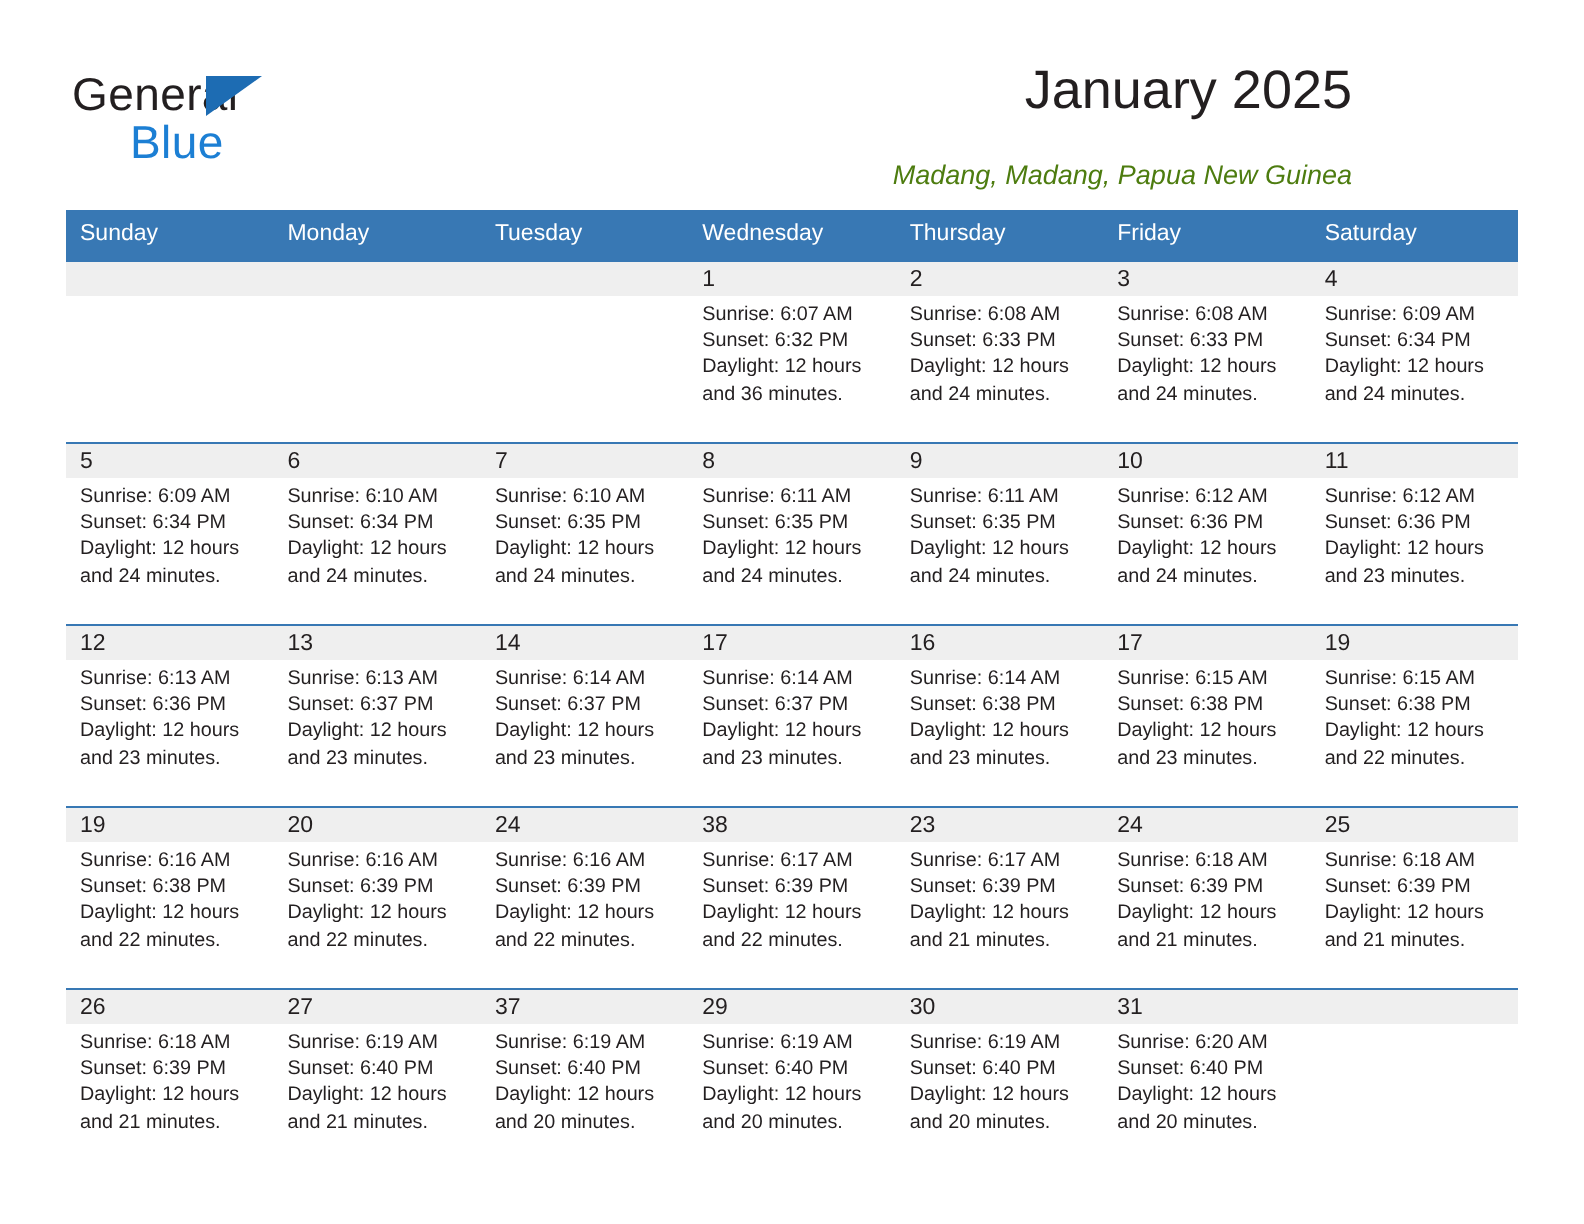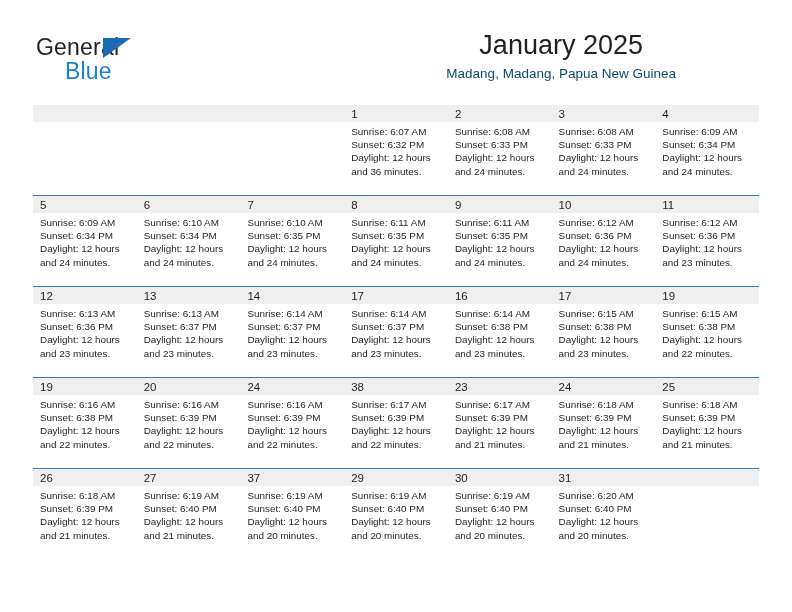--- a/index.html
+++ b/index.html
@@ -62,34 +62,35 @@
     letter-spacing: .2px;
     color: #1c7fd4;
     font-family: "Liberation Sans", sans-serif;
     text-align: center;
   }
 
   .title-block {
     position: absolute;
     right: 0;
     top: 0;
-    text-align: center;
+    text-align: right;
   }
   .cal-title {
     font-size: 27px;
     color: #231f20;
     line-height: 34px;
     white-space: nowrap;
   }
   .cal-subtitle {
     font-size: 13.5px;
-    color: #0c4a6e;
+    color: #4d7c0f;
     line-height: 20px;
-    margin-top: 2px;
+    margin-top: 16px;
     white-space: nowrap;
+    font-style: italic;
   }
 
   
   .calendar {
     position: absolute;
     left: 33px;
     top: 105px;
     width: 726px;
   }
   .weekday-row {
@@ -155,20 +156,29 @@
 
     <div class="title-block">
       <div class="cal-title">January 2025</div>
       <div class="cal-subtitle">Madang, Madang, Papua New Guinea</div>
     </div>
 
   </div>
 
   <div class="calendar">
 
+    <div class="weekday-row">
+      <div class="weekday">Sunday</div>
+      <div class="weekday">Monday</div>
+      <div class="weekday">Tuesday</div>
+      <div class="weekday">Wednesday</div>
+      <div class="weekday">Thursday</div>
+      <div class="weekday">Friday</div>
+      <div class="weekday">Saturday</div>
+    </div>
 
     <div class="week">
       <div class="cell empty">
         <div class="daynum-band"></div>
         <div class="info">
           <div></div>
           <div></div>
           <div></div>
           <div></div>
         </div>

